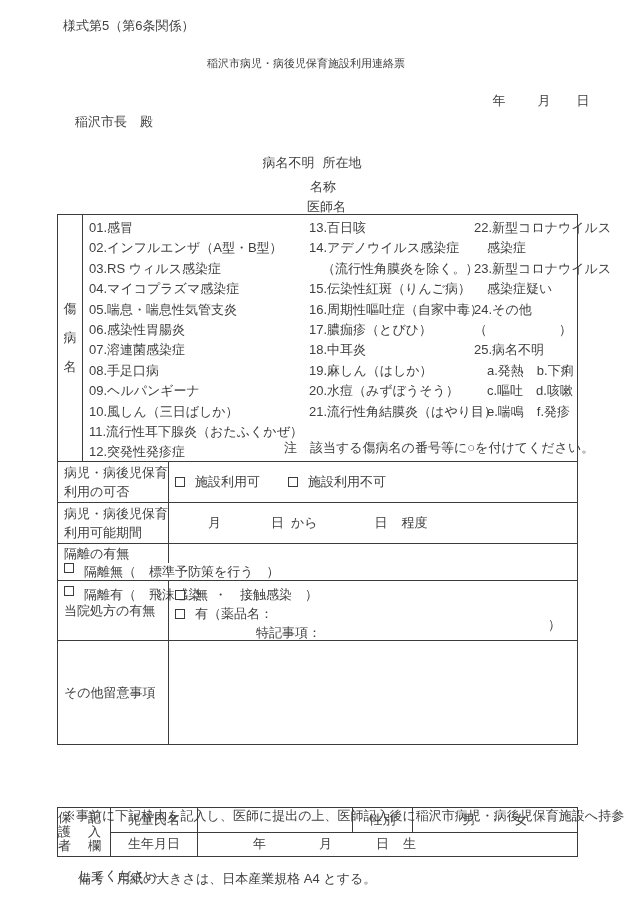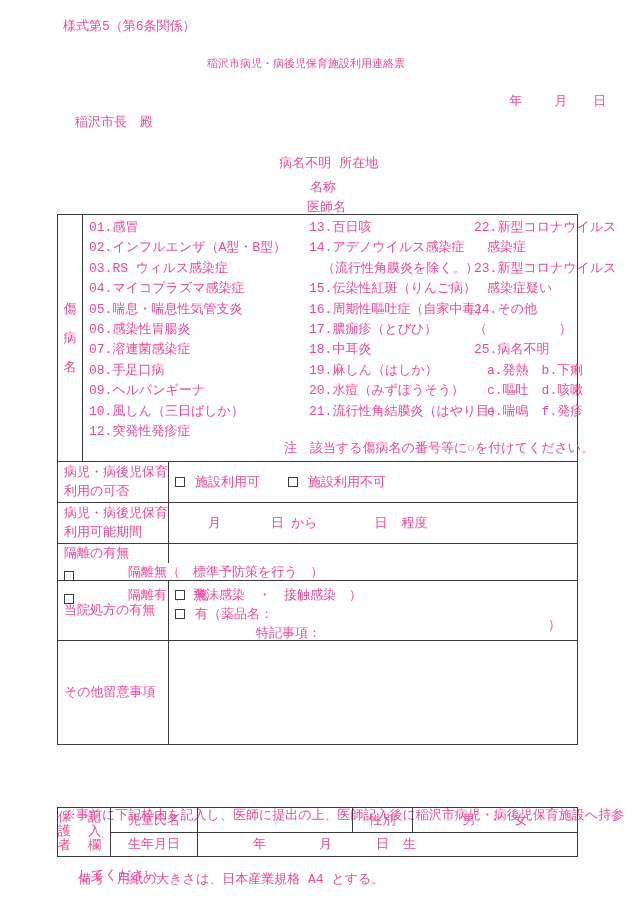--- a/index.html
+++ b/index.html
@@ -2,22 +2,22 @@
 <html><head>
 <meta charset="utf-8">
 <style>
   * { box-sizing: border-box; margin: 0; padding: 0; }
   html, body { background: #ffffff; }
   .page {
     position: relative;
     width: 630px;
     height: 903px;
     background: #ffffff;
-    font-family: Liberation Mono, monospace;
-    color: #ec4899;
+    font-family: Liberation Sans, sans-serif;
+    color: #404040;
     font-size: 13px;
     overflow: hidden;
   }
   .abs { position: absolute; white-space: pre; }
 
   
   .form-code { left: 63px; top: 17px; }
   .doc-title { left: 207px; top: 56px; font-size: 11px; }
   .date-line { left: 478px; top: 77px; }
   .date-line .m { margin-left: 32px; }
@@ -76,21 +76,21 @@
   .opt3 { margin-left: 26px; }
 
   .period-c span { display: inline-block; white-space: pre; }
   .period-c .p-month { margin-left: 33px; }
   .period-c .p-dayfrom { margin-left: 50px; }
   .period-c .p-from { margin-left: 7px; }
   .period-c .p-daycount { margin-left: 57px; }
   .period-c .p-degree { margin-left: 14px; }
 
   .iso-c { display: flex; flex-direction: column; justify-content: center; gap: 5px; padding-left: 6px; }
-  .iso-line { display: flex; align-items: flex-end; white-space: pre; gap: 44px; }
+  .iso-line { display: flex; align-items: flex-start; white-space: pre; }
 
   .presc-c { padding: 4px 0 0 6px; }
   .presc-line { display: flex; align-items: center; height: 19px; white-space: pre; }
   .presc-note { margin-left: 81px; }
   .presc-paren { position: absolute; right: 16px; bottom: 6px; }
 
   
   .footnote { left: 63px; top: 766px; white-space: pre; line-height: 20px; }
   .footnote .fl2 { padding-left: 15px; }
 
@@ -152,20 +152,21 @@
           <div>01.感冒</div>
           <div>02.インフルエンザ（A型・B型）</div>
           <div>03.RS ウィルス感染症</div>
           <div>04.マイコプラズマ感染症</div>
           <div>05.喘息・喘息性気管支炎</div>
           <div>06.感染性胃腸炎</div>
           <div>07.溶連菌感染症</div>
           <div>08.手足口病</div>
           <div>09.ヘルパンギーナ</div>
           <div>10.風しん（三日ばしか）</div>
+          <div>11.流行性耳下腺炎（おたふくかぜ）</div>
           <div>12.突発性発疹症</div>
         </div>
         <div class="dcol dcol2">
           <div>13.百日咳</div>
           <div>14.アデノウイルス感染症</div>
           <div>　（流行性角膜炎を除く。）</div>
           <div>15.伝染性紅斑（りんご病）</div>
           <div>16.周期性嘔吐症（自家中毒）</div>
           <div>17.膿痂疹（とびひ）</div>
           <div>18.中耳炎</div>

